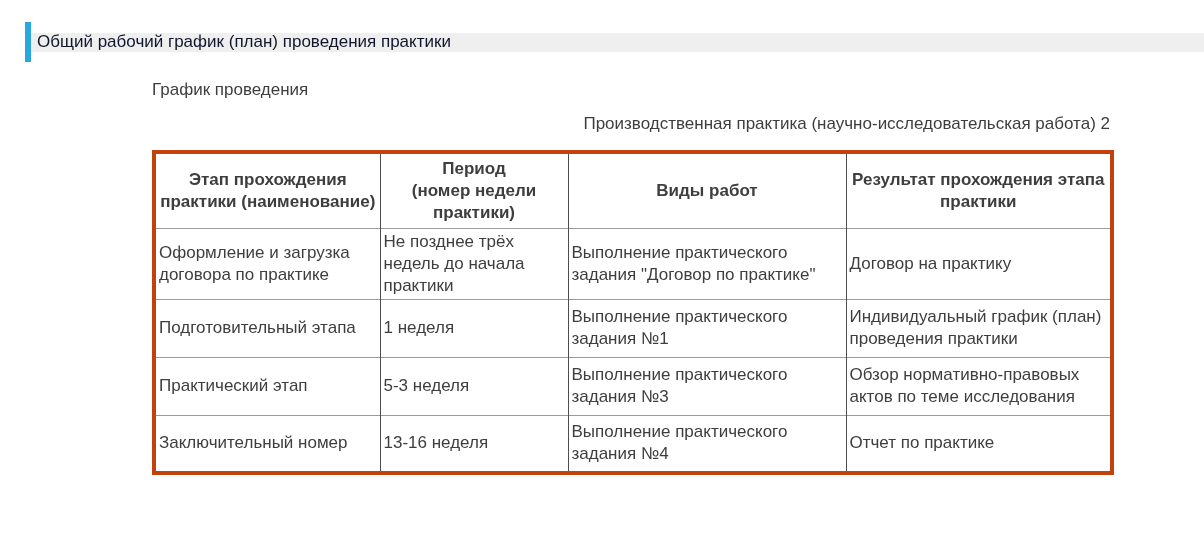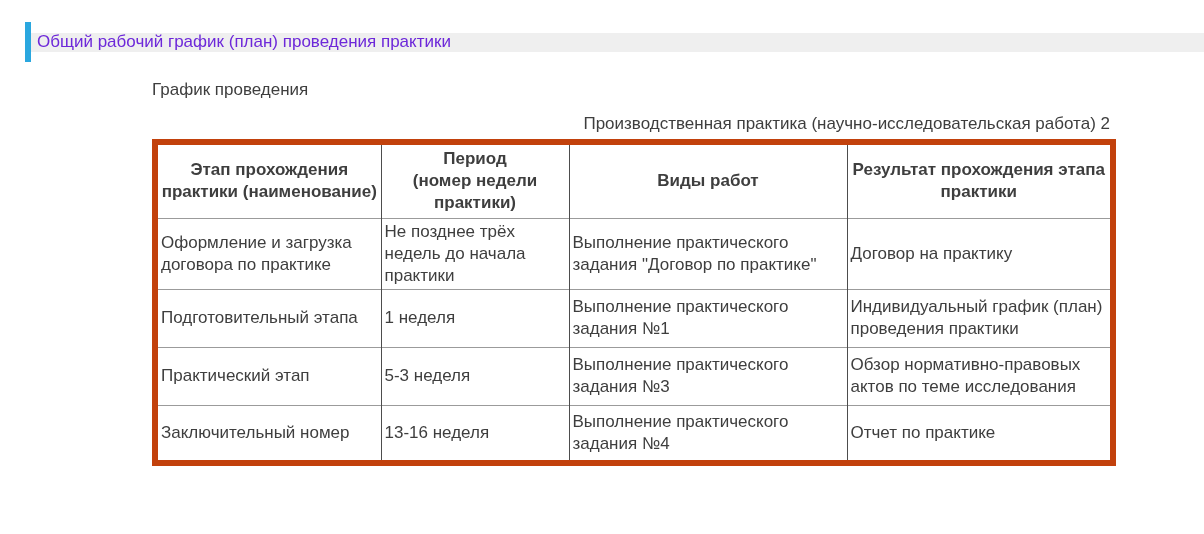--- a/index.html
+++ b/index.html
@@ -29,45 +29,45 @@
     flex: 0 0 auto;
   }
   .section-title-bar {
     flex: 1;
     height: 19px;
     background: #efefef;
     display: flex;
     align-items: center;
     padding-left: 6px;
     font-size: 17px;
-    color: #6d28d9;
+    color: #0f172a;
   }
   
   .content {
     margin-left: 152px;
     width: 958px;
   }
   .doc-title {
     margin-top: 17px;
     font-size: 17px;
     line-height: 22px;
   }
   .doc-subtitle {
     margin-top: 12px;
     text-align: right;
     font-size: 17px;
     line-height: 22px;
   }
   
   table.schedule {
-    margin-top: 4px;
+    margin-top: 15px;
     width: 958px;
     border-collapse: collapse;
     table-layout: fixed;
-    border: 6px solid #c2410c;
+    border: 4px solid #c2410c;
   }
   col.c1 { width: 226px; }
   col.c2 { width: 188px; }
   col.c3 { width: 278px; }
   col.c4 { width: 266px; }
   th {
     font-weight: bold;
     font-size: 17px;
     line-height: 22px;
     text-align: center;

